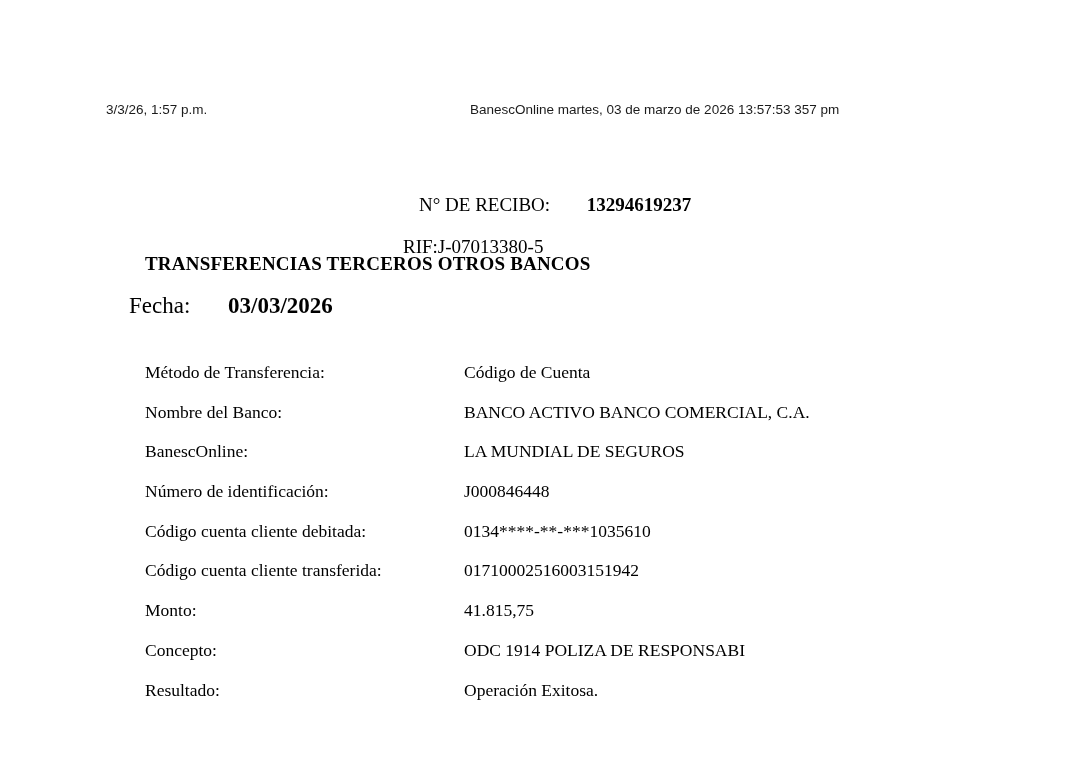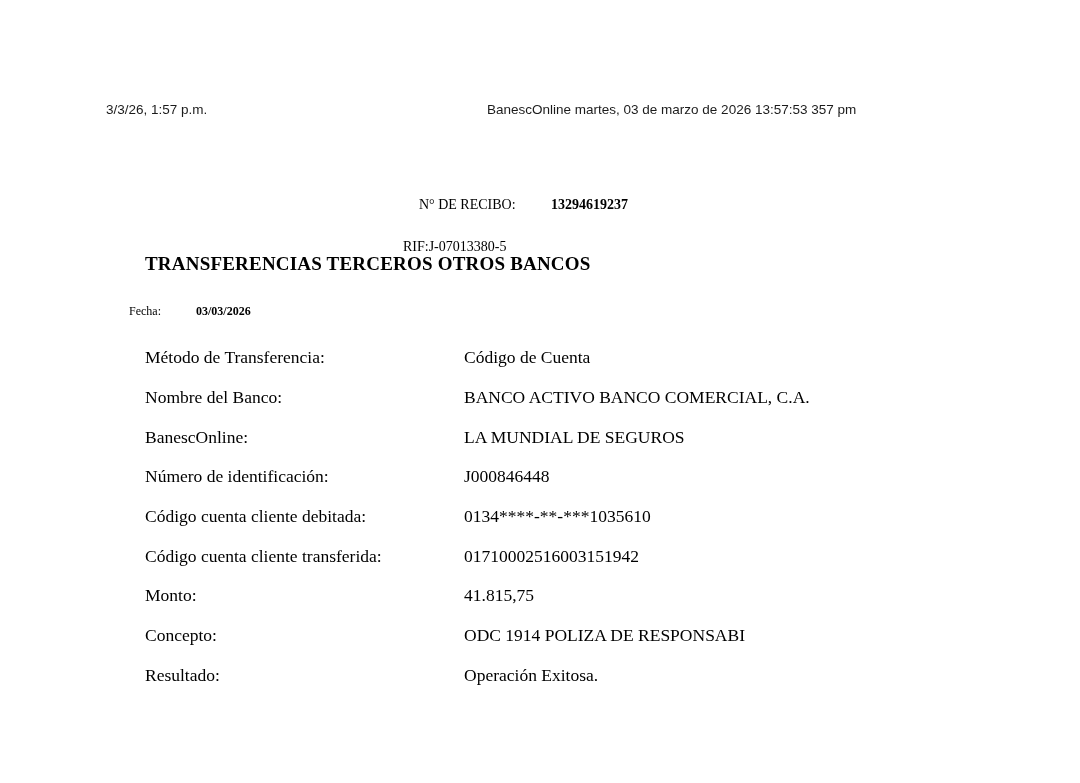--- a/index.html
+++ b/index.html
@@ -12,57 +12,56 @@
     font-family: "Liberation Serif", serif;
   }
   .print-header {
     position: absolute;
     top: 38px; left: 0; right: 0;
     font-family: "Liberation Sans", sans-serif;
     font-size: 13.5px;
     color: #1b1b1b;
   }
   .print-header .left  { position: absolute; left: 42px;  top: 0; white-space: nowrap; }
-  .print-header .center{ position: absolute; left: 423px; top: 0; white-space: nowrap; }
+  .print-header .center{ position: absolute; left: 406px; top: 0; white-space: nowrap; }
 
   .receipt-id-block {
     position: absolute;
     left: 339px; top: 128px;
-    font-size: 14px;
+    font-size: 19px;
     line-height: 26px;
     white-space: nowrap;
   }
   .receipt-id-block .num { font-weight: bold; }
 
   .doc-title {
     position: absolute;
     left: 97px; top: 205px;
     font-size: 19px;
     font-weight: bold;
     letter-spacing: 0.2px;
     white-space: nowrap;
   }
 
   .fecha-line {
     position: absolute;
-    left: 65px; top: 256px;
-    font-size: 12px;
+    left: 65px; top: 245px;
+    font-size: 23px;
     white-space: nowrap;
   }
   .fecha-line .val { font-weight: bold; }
 
   .details {
     position: absolute;
     left: 65px; top: 282px;
     font-size: 17.5px;
   }
   .detail-row {
     display: flex;
     height: 23.7px;
-    align-items: center;
     white-space: nowrap;
   }
   .detail-row .lbl { width: 287px; flex: 0 0 287px; overflow: visible; }
   .detail-row .val { }
 </style>
 </head>
 <body>
 
 <div class="print-header">
   <span class="left">3/3/26, 1:57 p.m.</span>

